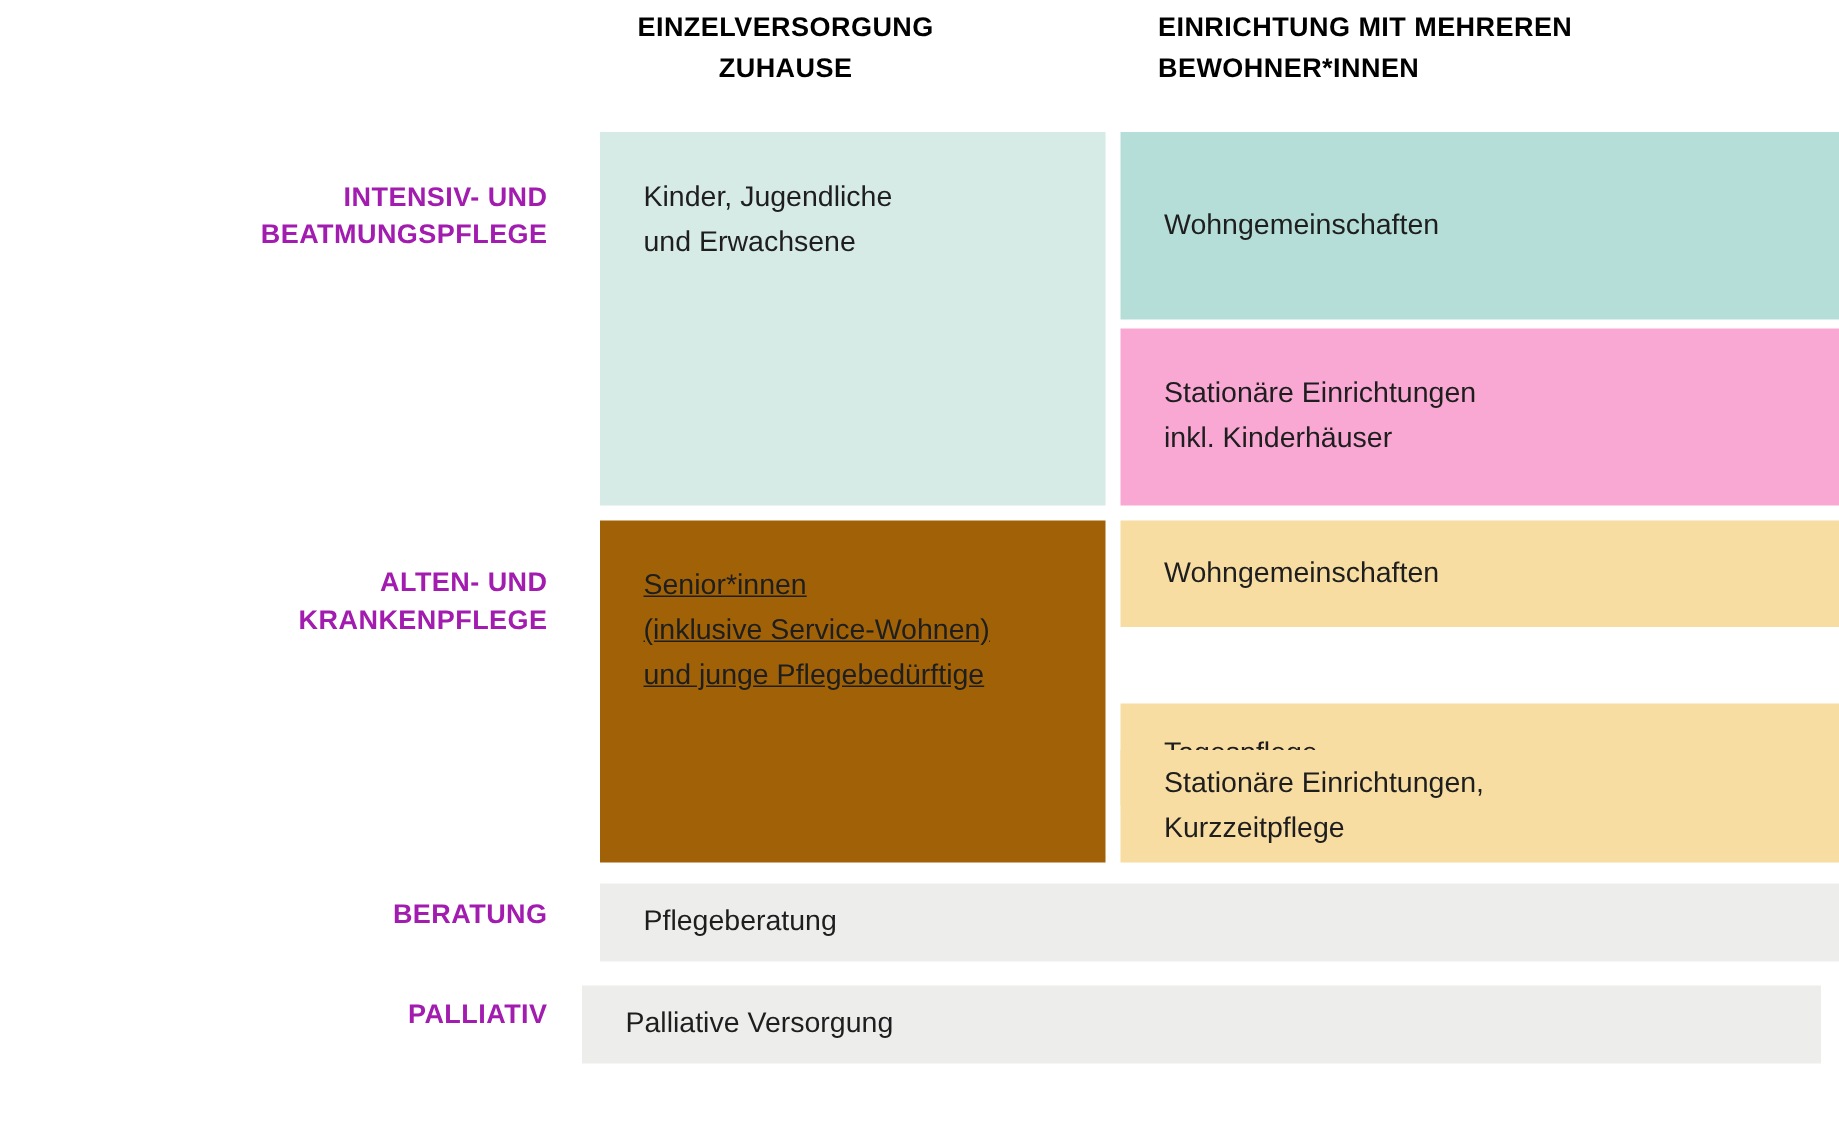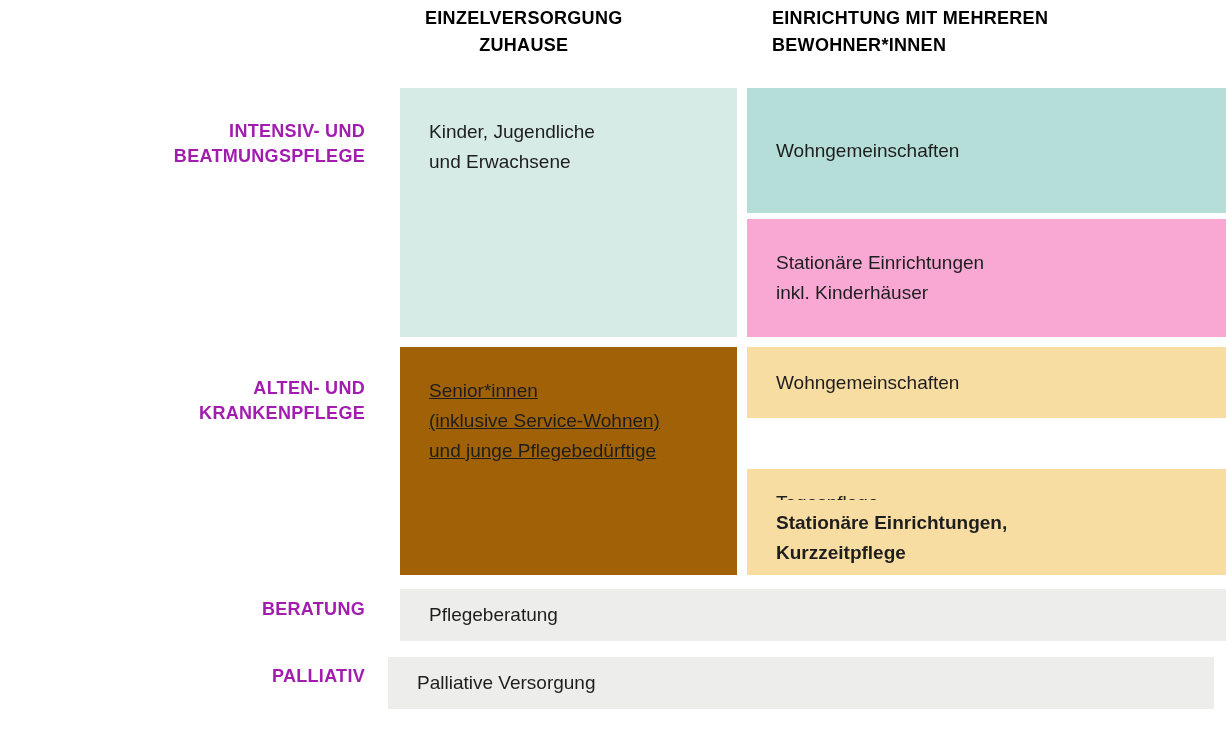--- a/index.html
+++ b/index.html
@@ -83,20 +83,20 @@
 und Erwachsene</div>
   <div class="cell teal-a" style="background: rgb(181, 222, 216);">Wohngemeinschaften</div>
   <div class="cell teal-b" style="background: #f9a8d4;">Stationäre Einrichtungen
 inkl. Kinderhäuser</div>
 
   <div class="cell top peach-home" style="background: #a16207; text-decoration: underline;">Senior*innen
 (inklusive Service-Wohnen)
 und junge Pflegebedürftige</div>
   <div class="cell orange-a" style="background: rgb(248, 221, 162);">Wohngemeinschaften</div>
   <div class="cell orange-b" style="background: rgb(248, 221, 162); margin-top: 44px;">Tagespflege</div>
-  <div class="cell orange-c" style="background: rgb(248, 221, 162); font-weight: bold;">Stationäre Einrichtungen,
+  <div class="cell orange-c" style="background: rgb(248, 221, 162);">Stationäre Einrichtungen,
 Kurzzeitpflege</div>
 
   <div class="cell gray-a" style="background: rgb(237, 237, 236);">Pflegeberatung</div>
 
   <div class="cell gray-b" style="background: rgb(237, 237, 236);">Palliative Versorgung</div>
 
 </div>
 
 </body></html>

